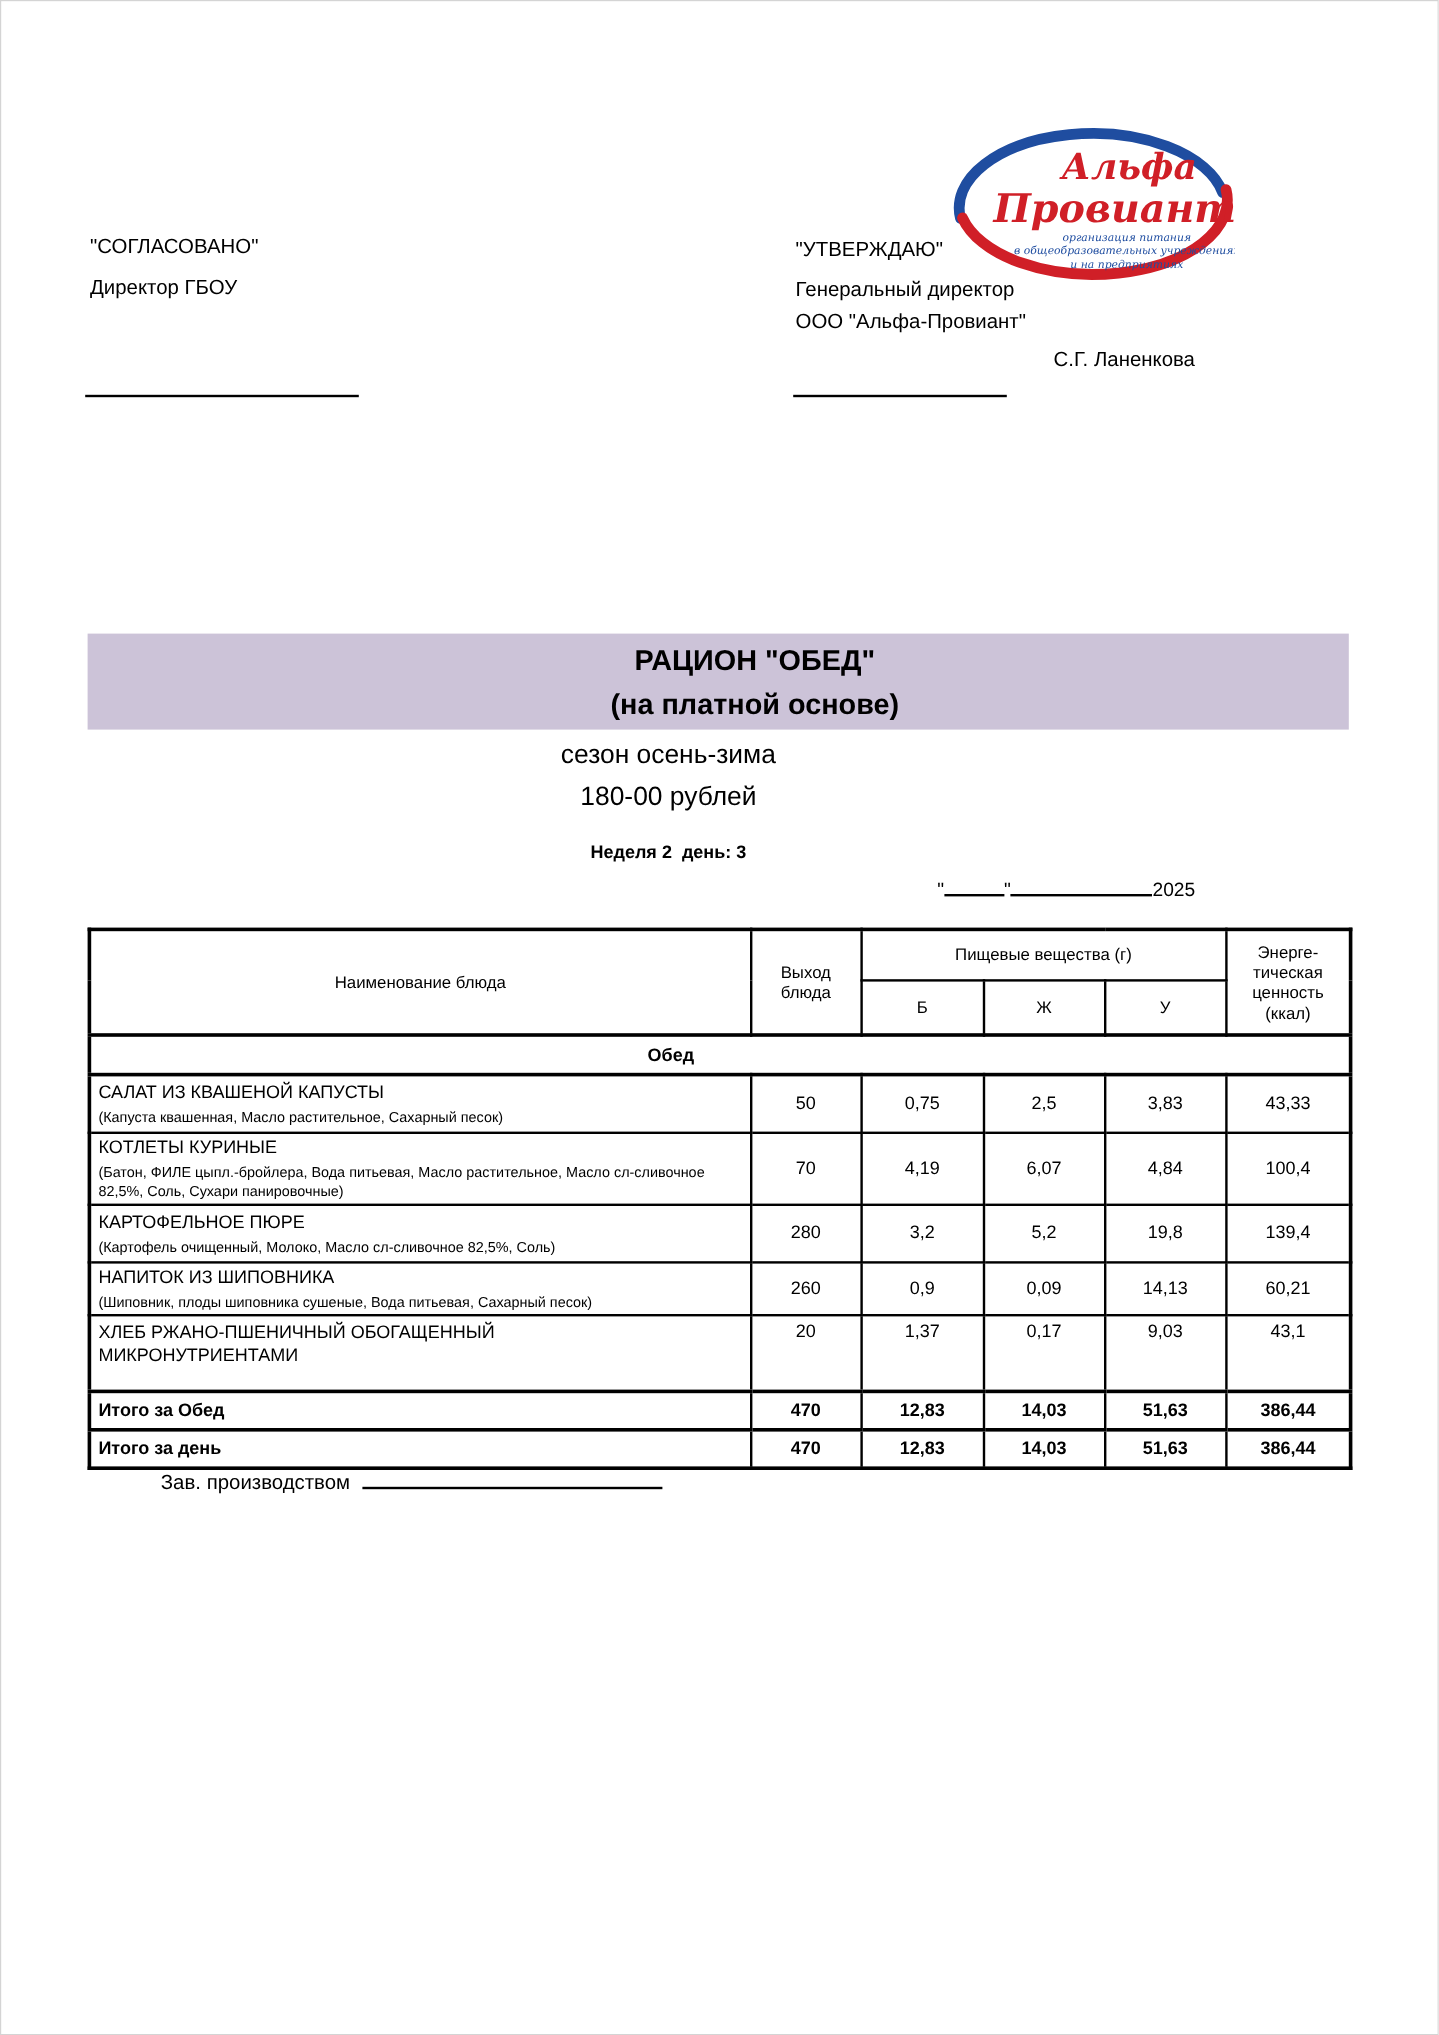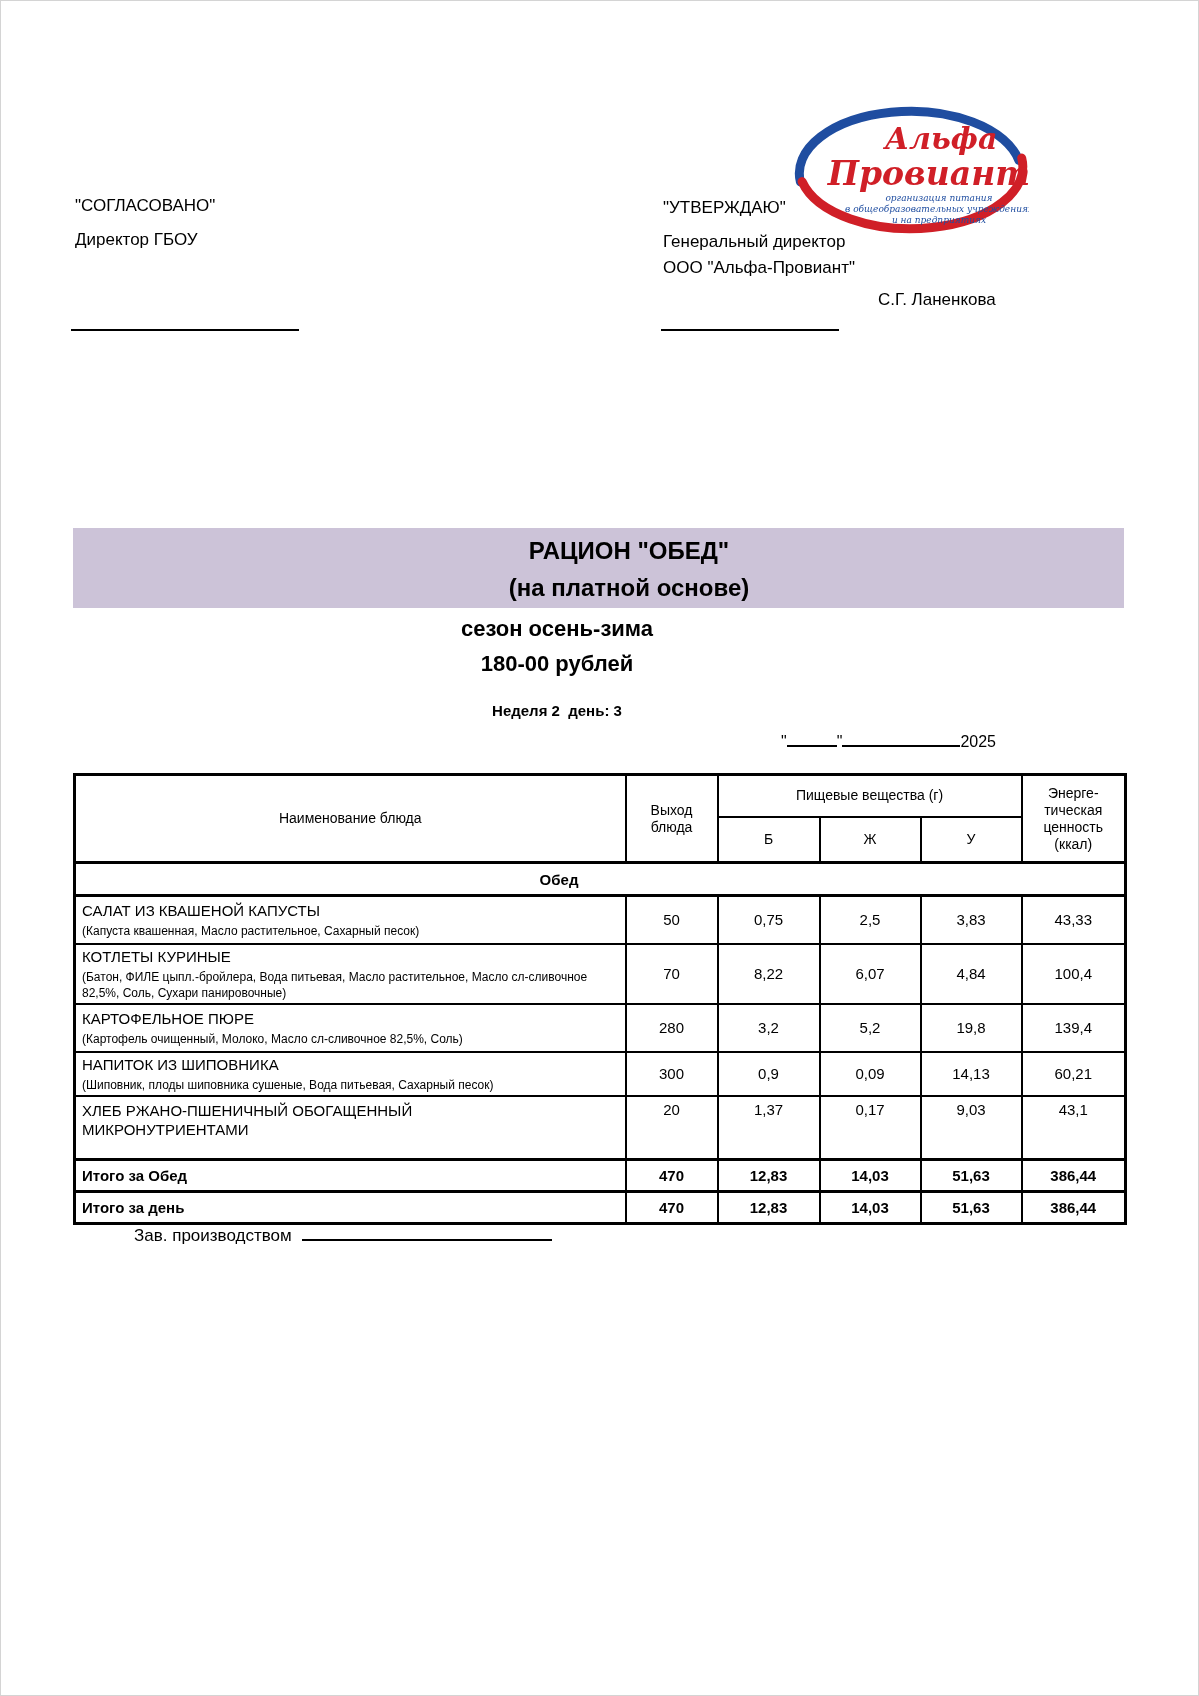--- a/index.html
+++ b/index.html
@@ -15,21 +15,21 @@
   
   .sig-line { border-bottom:2px solid #000; height:0; }
 
   
   .logo-wrap { left:788px; top:96px; width:240px; height:148px; }
 
   
   .banner { left:72px; top:527px; width:1051px; height:80px; }
   .center-col { left:72px; width:968px; text-align:center; }
   .title-line { font-size:24px; font-weight:bold; line-height:37px; }
-  .sub-line   { font-size:22px; font-weight:bold; line-height:28px; }
+  .sub-line   { font-size:22px; font-weight:normal; line-height:28px; }
   .week-line  { font-size:15px; font-weight:bold; white-space:pre; }
 
   
   .date-line { left:72px; top:729px; width:1051px; text-align:right; padding-right:128px; box-sizing:border-box; font-size:16px; }
   .blank { display:inline-block; border-bottom:2px solid #000; height:15px; vertical-align:baseline; }
   .blank-sm { width:50px; }
   .blank-lg { width:118px; }
 
   
   table.menu {
@@ -135,21 +135,21 @@
       <td class="num">3,83</td>
       <td class="num">43,33</td>
     </tr>
 
     <tr class="r2">
       <td class="dish">
         <div class="dish-name">КОТЛЕТЫ КУРИНЫЕ</div>
         <div class="dish-ingr">(Батон, ФИЛЕ цыпл.-бройлера, Вода питьевая, Масло растительное, Масло сл-сливочное  82,5%, Соль, Сухари панировочные)</div>
       </td>
       <td class="num">70</td>
-      <td class="num">8,22</td>
+      <td class="num">4,19</td>
       <td class="num">6,07</td>
       <td class="num">4,84</td>
       <td class="num">100,4</td>
     </tr>
 
     <tr class="r3">
       <td class="dish">
         <div class="dish-name">КАРТОФЕЛЬНОЕ ПЮРЕ</div>
         <div class="dish-ingr">(Картофель очищенный, Молоко, Масло сл-сливочное  82,5%, Соль)</div>
       </td>
@@ -158,21 +158,21 @@
       <td class="num">5,2</td>
       <td class="num">19,8</td>
       <td class="num">139,4</td>
     </tr>
 
     <tr class="r4">
       <td class="dish">
         <div class="dish-name">НАПИТОК ИЗ ШИПОВНИКА</div>
         <div class="dish-ingr">(Шиповник, плоды шиповника сушеные, Вода питьевая, Сахарный песок)</div>
       </td>
-      <td class="num">300</td>
+      <td class="num">260</td>
       <td class="num">0,9</td>
       <td class="num">0,09</td>
       <td class="num">14,13</td>
       <td class="num">60,21</td>
     </tr>
 
     <tr class="r5">
       <td class="dish">
         <div class="dish-name">ХЛЕБ РЖАНО-ПШЕНИЧНЫЙ ОБОГАЩЕННЫЙ
 МИКРОНУТРИЕНТАМИ</div>

